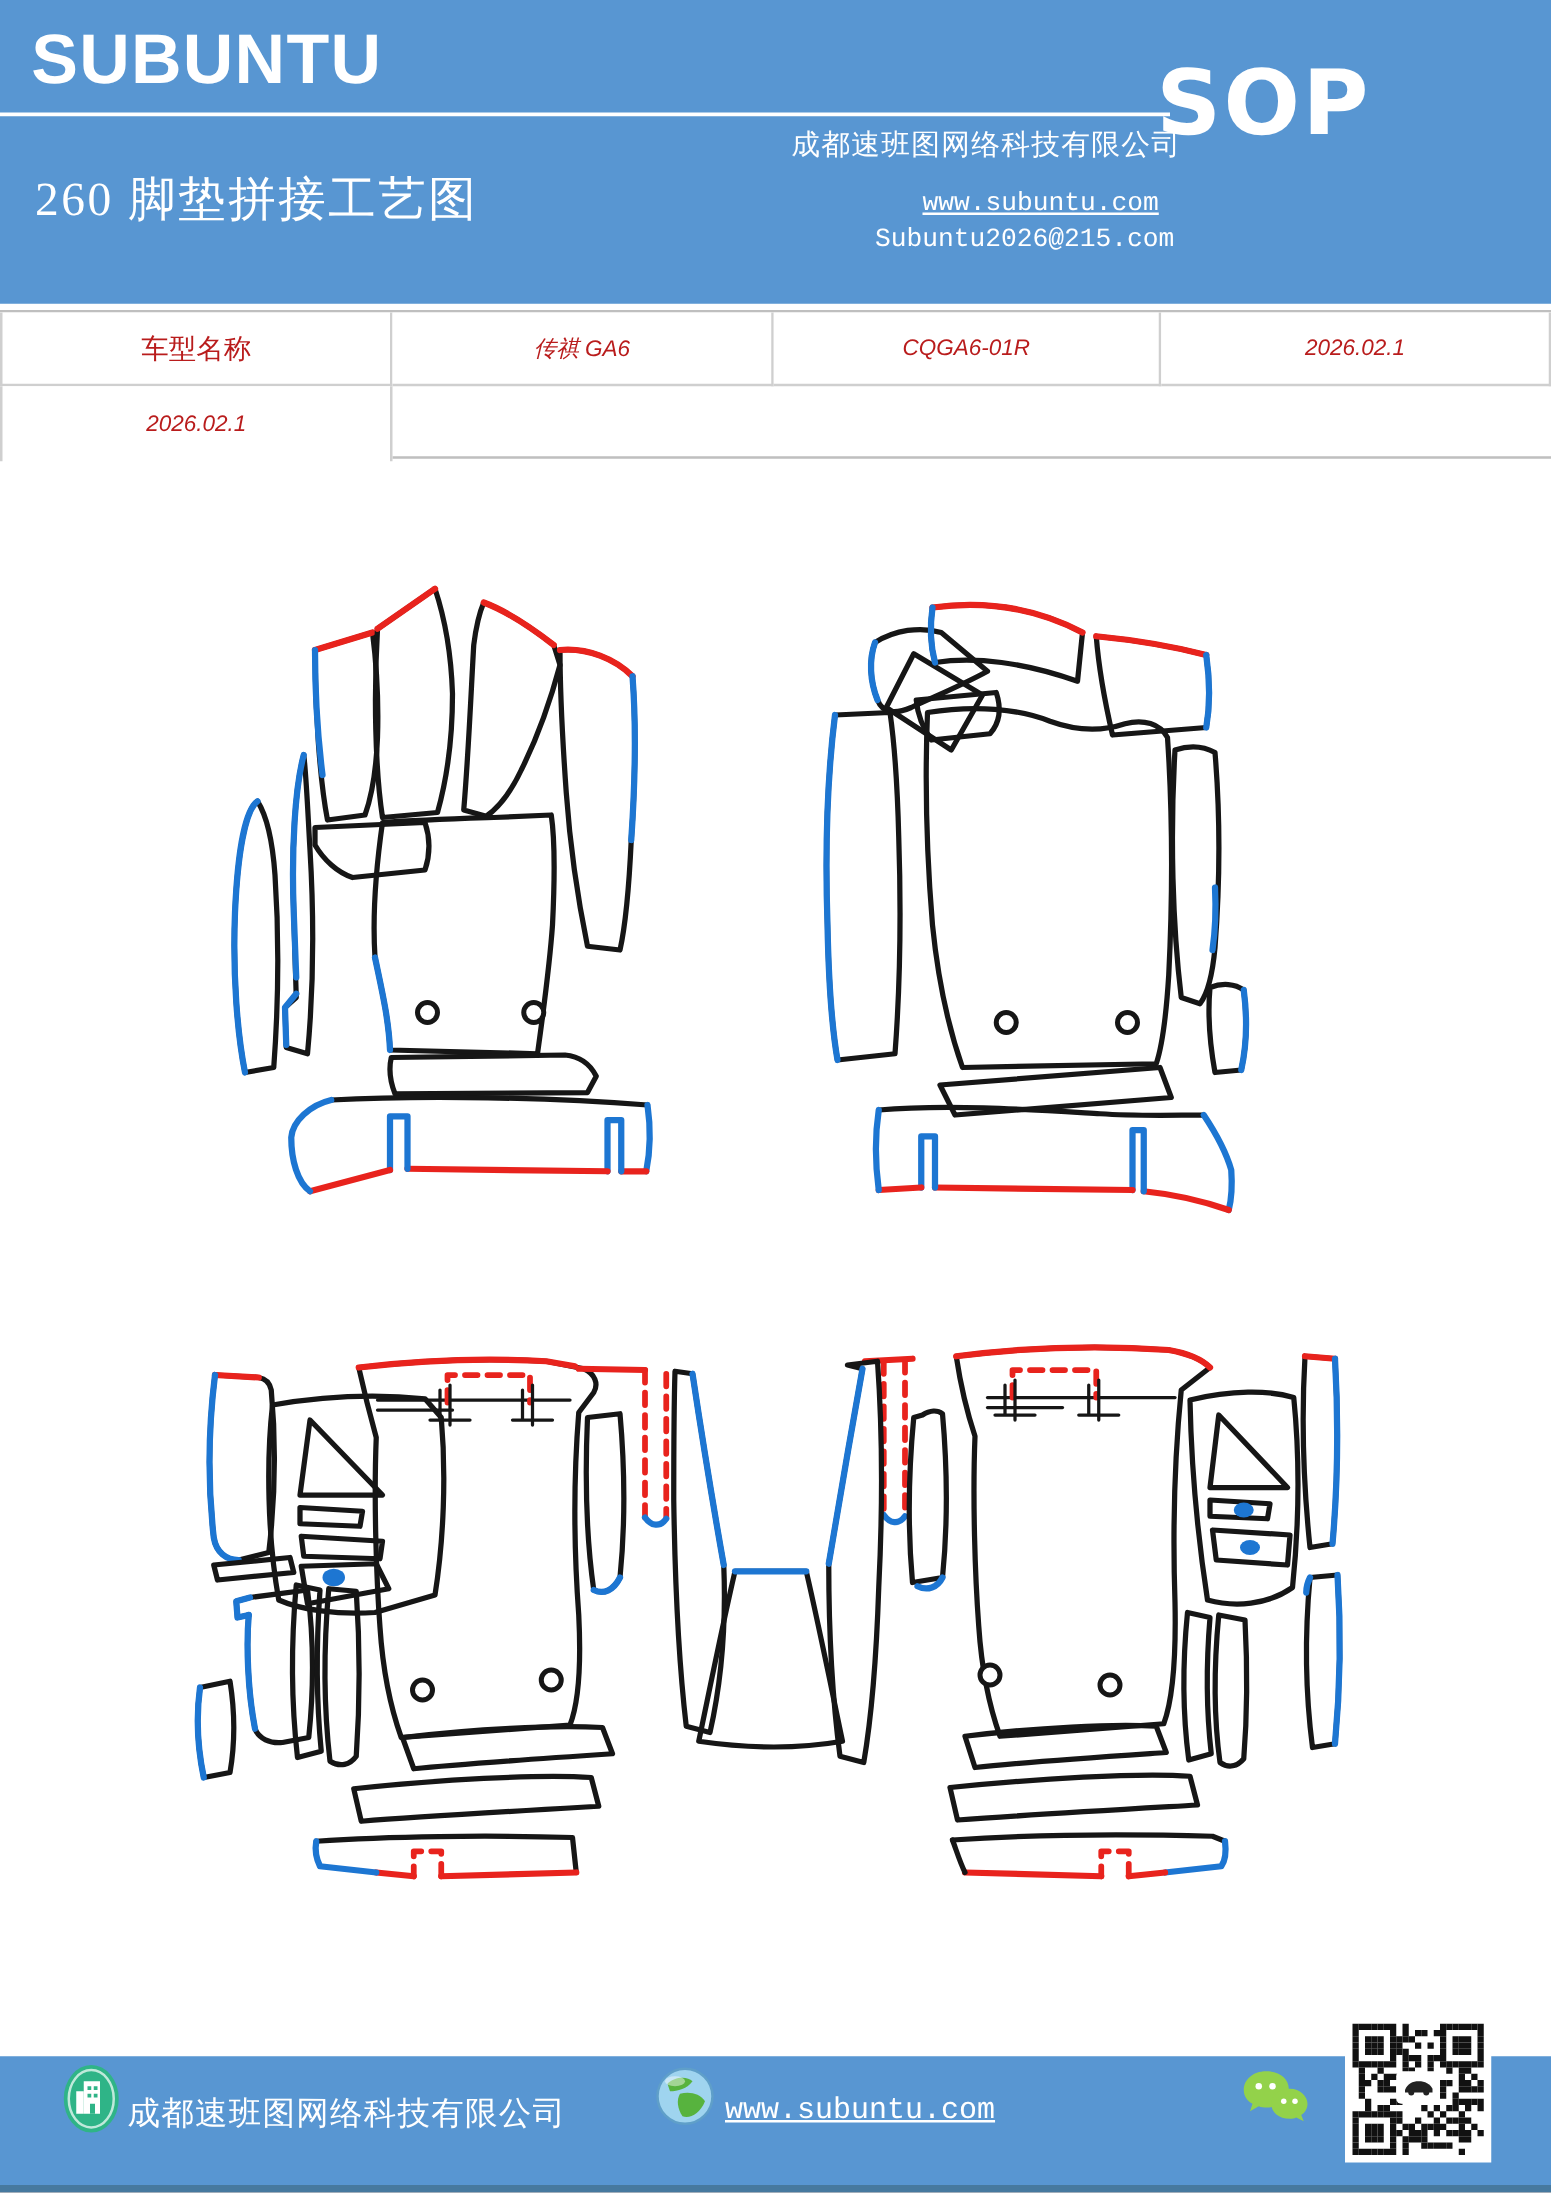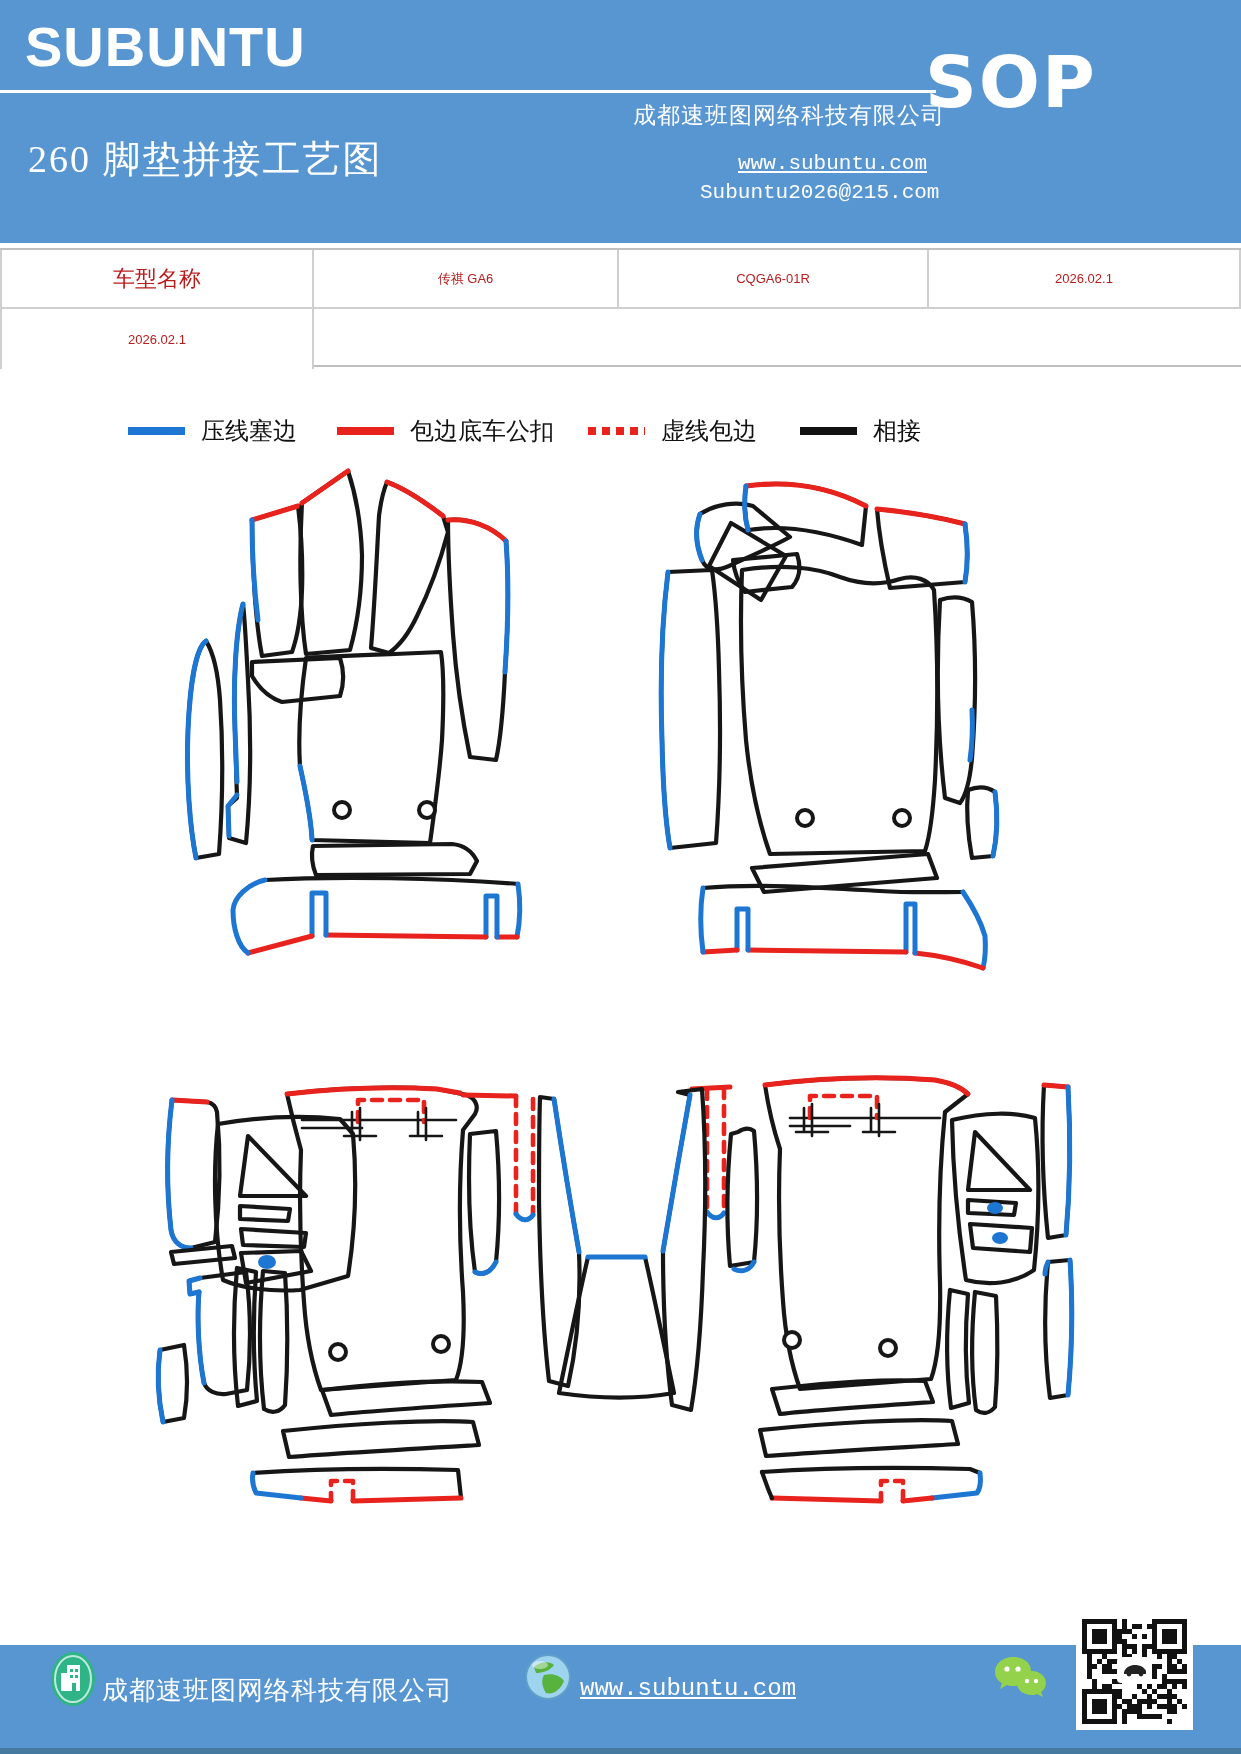--- a/index.html
+++ b/index.html
@@ -24,21 +24,21 @@
 
   
   .info-table{position:absolute;left:0;top:248px;width:1241px;height:119px;
         display:grid;grid-template-columns:314px 305px 310px 312px;grid-template-rows:59px 60px;
         border-top:2px solid #bfbfbf;border-bottom:2px solid #bfbfbf;box-sizing:border-box;}
   .cell{border-right:2px solid #cfcfcf;border-bottom:2px solid #cfcfcf;border-left:none;
         display:flex;align-items:center;justify-content:center;color:#b91c1c;background:#fff;box-sizing:border-box;}
   .cell:first-child,.cell:nth-child(5){border-left:2px solid #cfcfcf;}
   .cell:nth-child(n+5){border-bottom:none;}
   .cell-label{font-family:"Liberation Serif",serif;font-size:22px;}
-  .cell-value{font-family:"Liberation Sans",sans-serif;font-size:13px;}
+  .cell-value{font-family:"Liberation Sans",sans-serif;font-size:18px;font-style:italic;}
 
   
   .legend{position:absolute;left:0;top:414px;width:1241px;height:34px;}
   .legend-item{position:absolute;top:0;height:34px;display:flex;align-items:center;}
   .legend-label{font-family:"Liberation Serif",serif;font-size:24px;color:#111;margin-left:16px;}
   .sw{width:57px;height:8px;}
   .sw-blue{background:#1d76d2;}
   .sw-red{background:#e8231d;}
   .sw-black{background:#111;}
   .sw-dotted{background:repeating-linear-gradient(90deg,#e8231d 0 8px,rgba(0,0,0,0) 8px 14px);}
@@ -89,38 +89,20 @@
   </div>
 
   <div class="info-table">
     <div class="cell cell-label">车型名称</div>
     <div class="cell cell-value">传祺 GA6</div>
     <div class="cell cell-value">CQGA6-01R</div>
     <div class="cell cell-value">2026.02.1</div>
     <div class="cell cell-value">2026.02.1</div>
   </div>
 
-  <div class="legend">
-    <div class="legend-item li-1">
-      <span class="sw sw-blue"></span>
-      <span class="legend-label">压线塞边</span>
-    </div>
-    <div class="legend-item li-2">
-      <span class="sw sw-red"></span>
-      <span class="legend-label">包边底车公扣</span>
-    </div>
-    <div class="legend-item li-3">
-      <span class="sw sw-dotted"></span>
-      <span class="legend-label">虚线包边</span>
-    </div>
-    <div class="legend-item li-4">
-      <span class="sw sw-black"></span>
-      <span class="legend-label">相接</span>
-    </div>
-  </div>
 
   <svg class="diagram" viewBox="0 450 1241 1070" xmlns="http://www.w3.org/2000/svg">
     <g class="art">
 
       <g>
         <path class="k" d="M206,641 C196,648 190,684 188,730 C186,780 190,828 196,858 L219,854 C223,800 223,745 220,700 C218,672 213,652 206,641 Z"></path>
         <path class="b" d="M206,641 C196,648 190,684 188,730 C186,780 190,828 196,858"></path>
         <path class="k" d="M243,604 C236,630 233,680 235,730 L237,798 L228,806 L229,838 L246,843 C251,790 251,730 248,680 C246,645 245,620 243,604 Z"></path>
         <path class="b" d="M243,604 C236,630 233,680 235,730 L237,782"></path>
         <path class="b" d="M237,795 L228,806 L229,836"></path>

